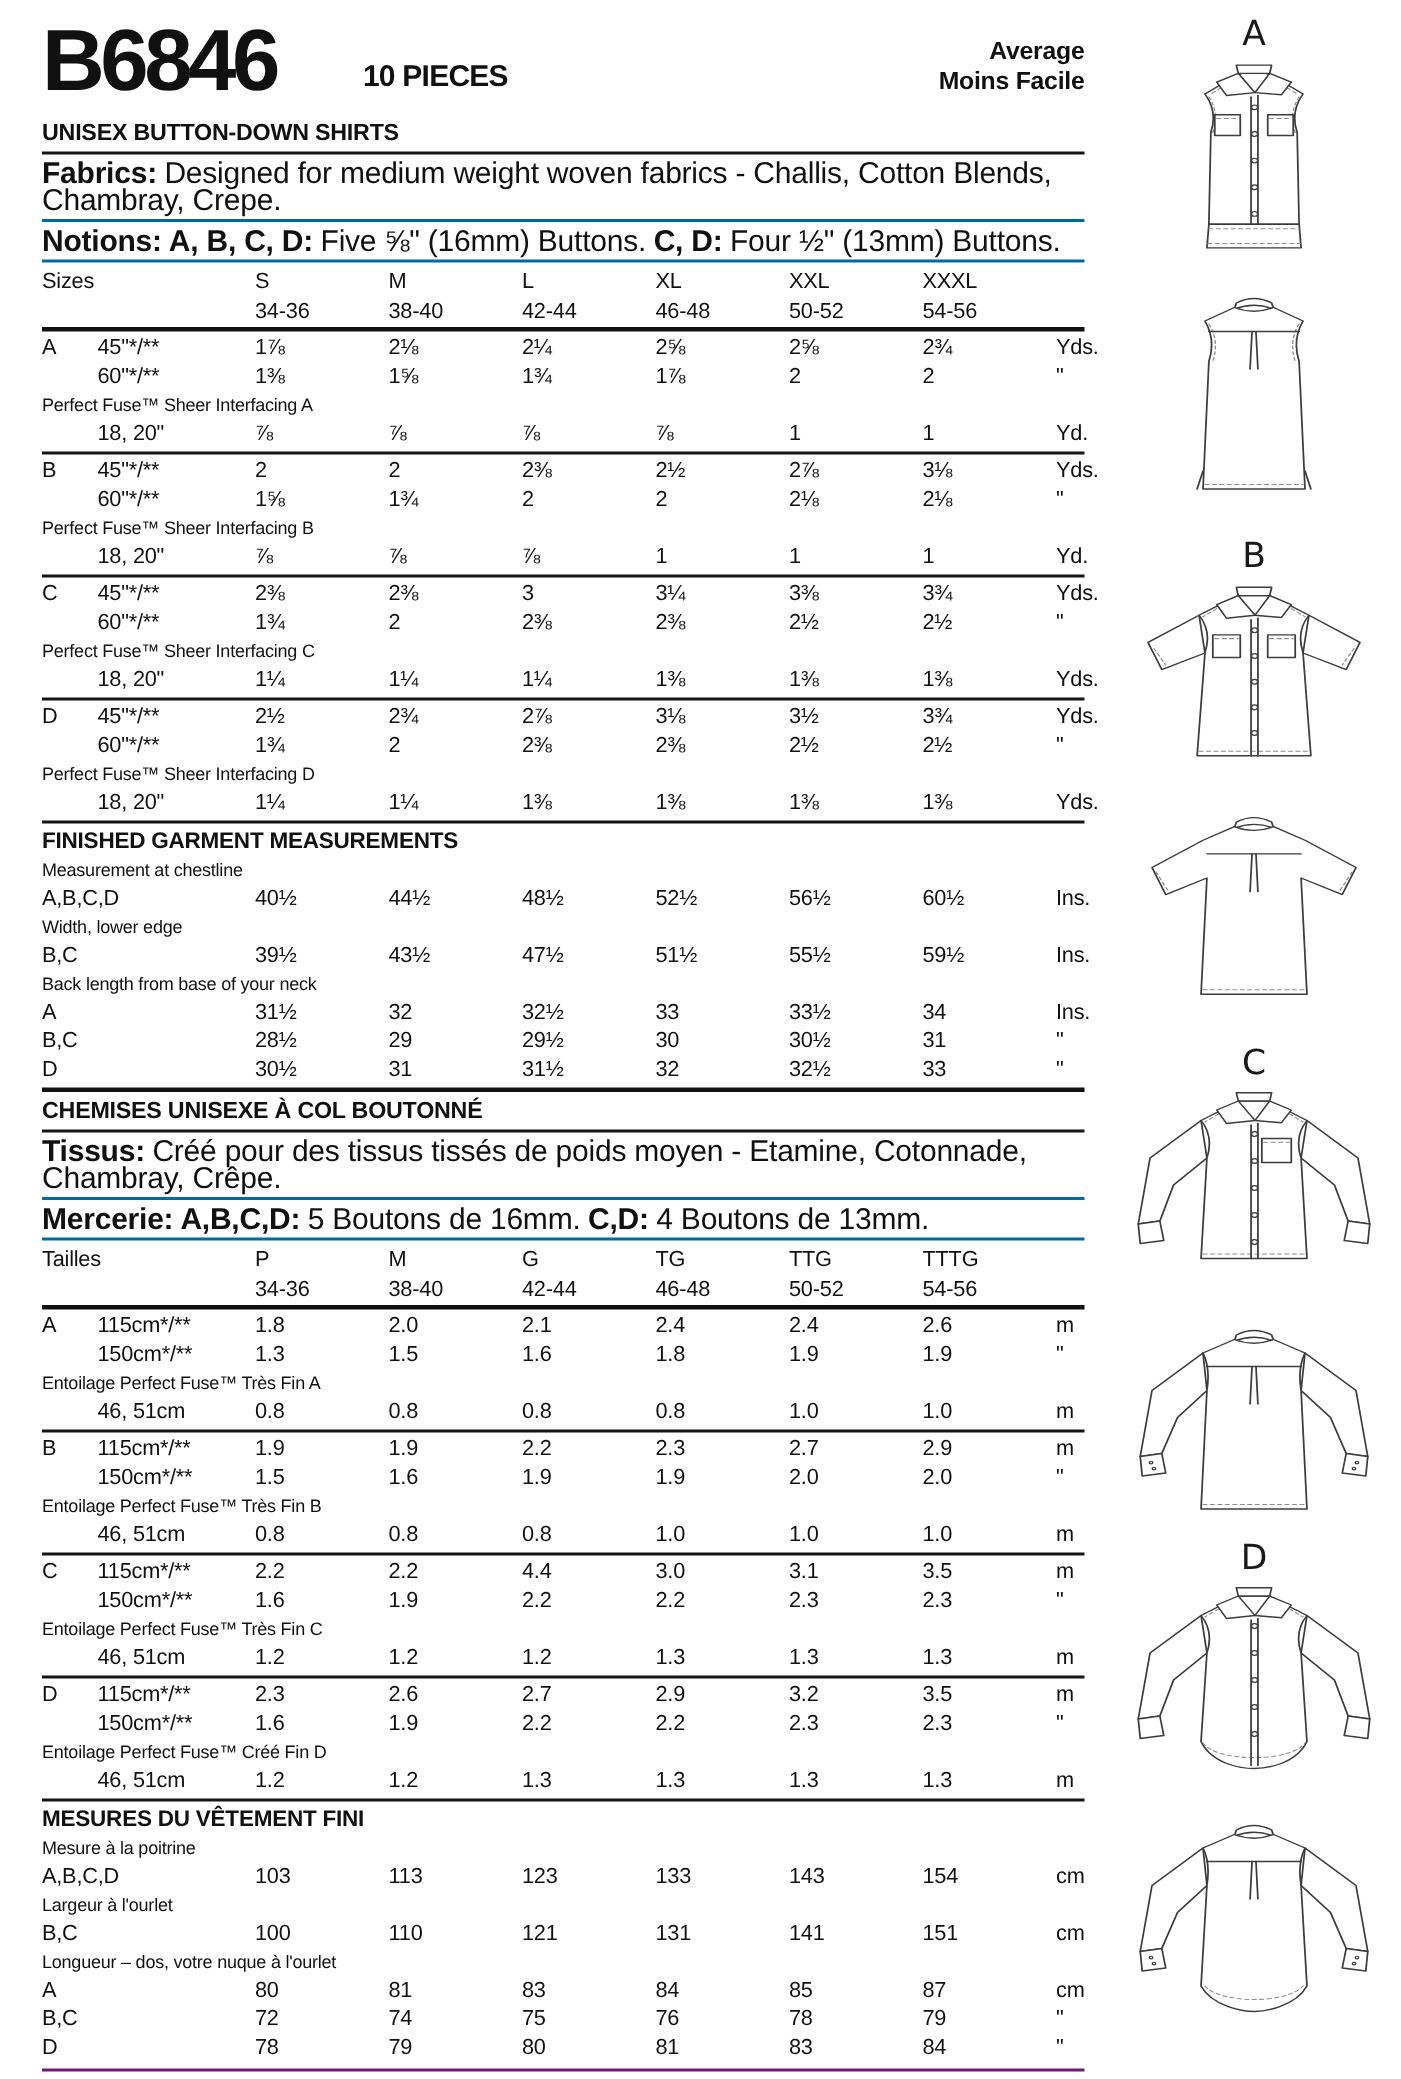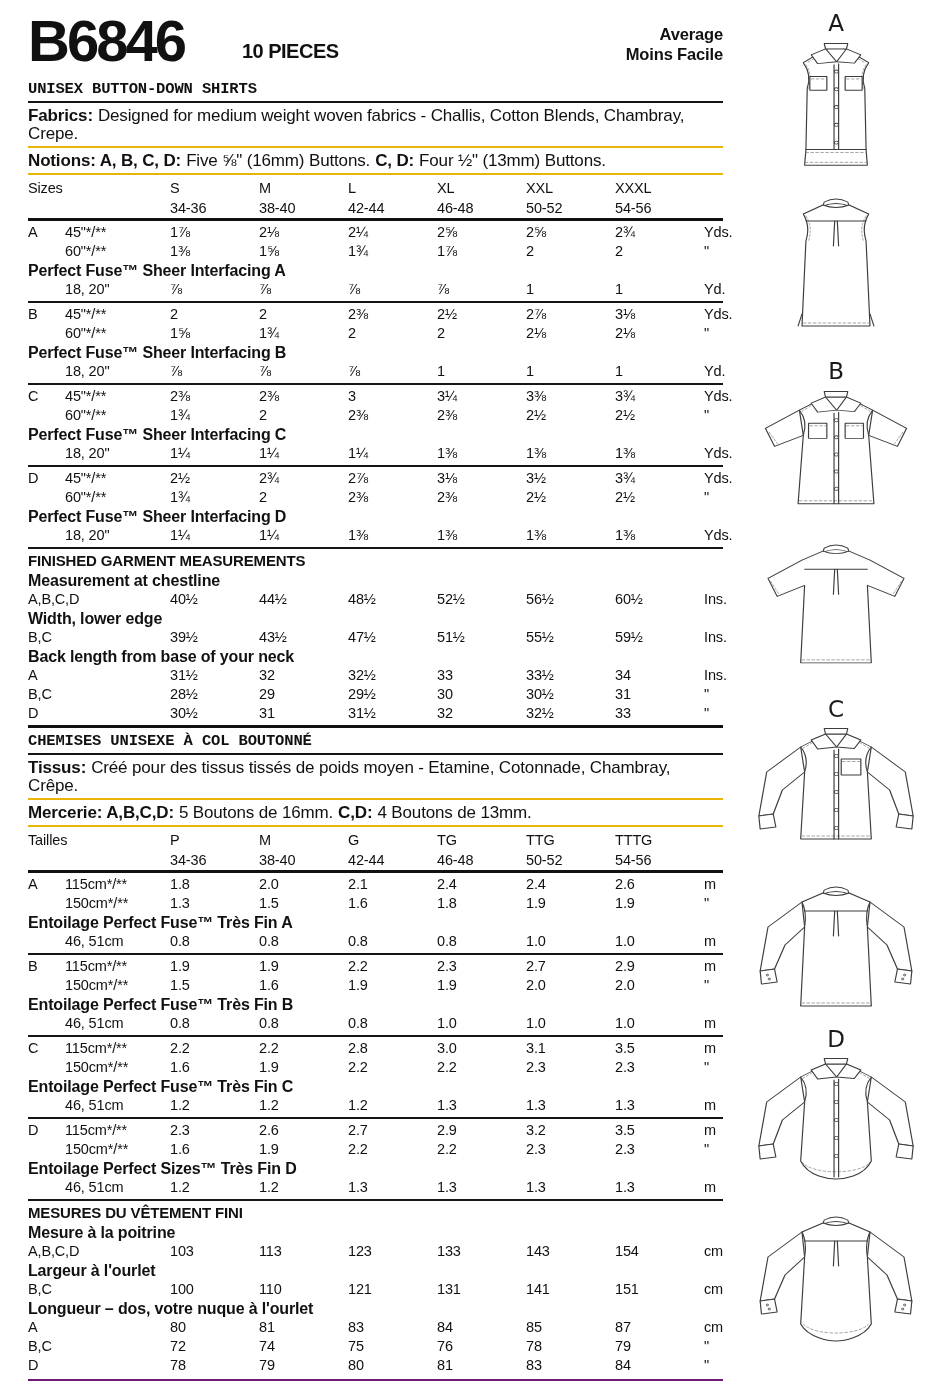--- a/index.html
+++ b/index.html
@@ -9,32 +9,32 @@
   .main{position:absolute;left:28px;top:10px;width:695px;}
   .art{position:absolute;left:745px;top:0;width:182px;height:1386px;}
 
   
   .hdr{display:flex;align-items:flex-end;justify-content:space-between;margin:4px 0 10px;}
   .hdr-left{display:flex;align-items:flex-end;}
   .pat-no{font-size:58px;font-weight:700;letter-spacing:-3px;line-height:54px;}
   .pieces{font-size:20px;font-weight:700;margin-left:58px;padding-bottom:5px;letter-spacing:-0.5px;}
   .diff{text-align:right;font-weight:700;font-size:16.5px;line-height:20px;padding-bottom:4px;}
 
-  .title-line{font-weight:700;font-size:15.5px;padding:2px 0 3px;border-bottom:2px solid #151515;font-family:Liberation Mono, monospace;}
-  .info-line{font-size:17px;padding:4px 0 3px;border-bottom:2px solid #eab308;line-height:18px;}
+  .title-line{font-weight:700;font-size:15.5px;padding:2px 0 3px;border-bottom:2px solid #151515;}
+  .info-line{font-size:20px;padding:4px 0 3px;border-bottom:2px solid #0369a1;line-height:18px;}
   .info-line b{font-weight:700;}
   .info-line .seg{margin-right:5px;}
 
   
   .trow{display:grid;grid-template-columns:37px 105px repeat(6,89px) 1fr;
         line-height:19px;font-size:14.5px;}
   .thead{line-height:20px;}
   .c-letter{font-weight:400;}
   .c-letter.wide{grid-column:1 / 3;}
-  .group-label{font-weight:700;font-size:16px;line-height:19px;}
+  .group-label{font-weight:400;font-size:12px;line-height:19px;}
   .section-head{font-weight:700;font-size:15px;line-height:20px;}
   .rule{border-top:2.5px solid #151515;margin:2px 0;height:0;}
   .rule.heavy{border-top:3px solid #111;}
   .size-head{padding-top:3px;border-bottom:3px solid #111;margin-bottom:2px;}
 
   
   .footer{margin-top:4px;border-top:2px solid #701a75;padding-top:5px;
           display:flex;justify-content:space-between;font-size:13.5px;}
   .footer .fn{margin-right:16px;}
   .footer .fn:last-child{margin-right:0;}
@@ -402,21 +402,21 @@
           <div class="c-val">1.0</div>
           <div class="c-val">1.0</div>
           <div class="c-unit">m</div>
         </div>
         <div class="rule"></div>
         <div class="trow">
           <div class="c-letter">C</div>
           <div class="c-spec">115cm*/**</div>
           <div class="c-val">2.2</div>
           <div class="c-val">2.2</div>
-          <div class="c-val">2.8</div>
+          <div class="c-val">4.4</div>
           <div class="c-val">3.0</div>
           <div class="c-val">3.1</div>
           <div class="c-val">3.5</div>
           <div class="c-unit">m</div>
         </div>
         <div class="trow">
           <div class="c-letter"></div>
           <div class="c-spec">150cm*/**</div>
           <div class="c-val">1.6</div>
           <div class="c-val">1.9</div>
@@ -454,21 +454,21 @@
           <div class="c-letter"></div>
           <div class="c-spec">150cm*/**</div>
           <div class="c-val">1.6</div>
           <div class="c-val">1.9</div>
           <div class="c-val">2.2</div>
           <div class="c-val">2.2</div>
           <div class="c-val">2.3</div>
           <div class="c-val">2.3</div>
           <div class="c-unit">"</div>
         </div>
-        <div class="group-label">Entoilage Perfect Sizes™ Très Fin D</div>
+        <div class="group-label">Entoilage Perfect Fuse™ Créé Fin D</div>
         <div class="trow">
           <div class="c-letter"></div>
           <div class="c-spec">46, 51cm</div>
           <div class="c-val">1.2</div>
           <div class="c-val">1.2</div>
           <div class="c-val">1.3</div>
           <div class="c-val">1.3</div>
           <div class="c-val">1.3</div>
           <div class="c-val">1.3</div>
           <div class="c-unit">m</div>

